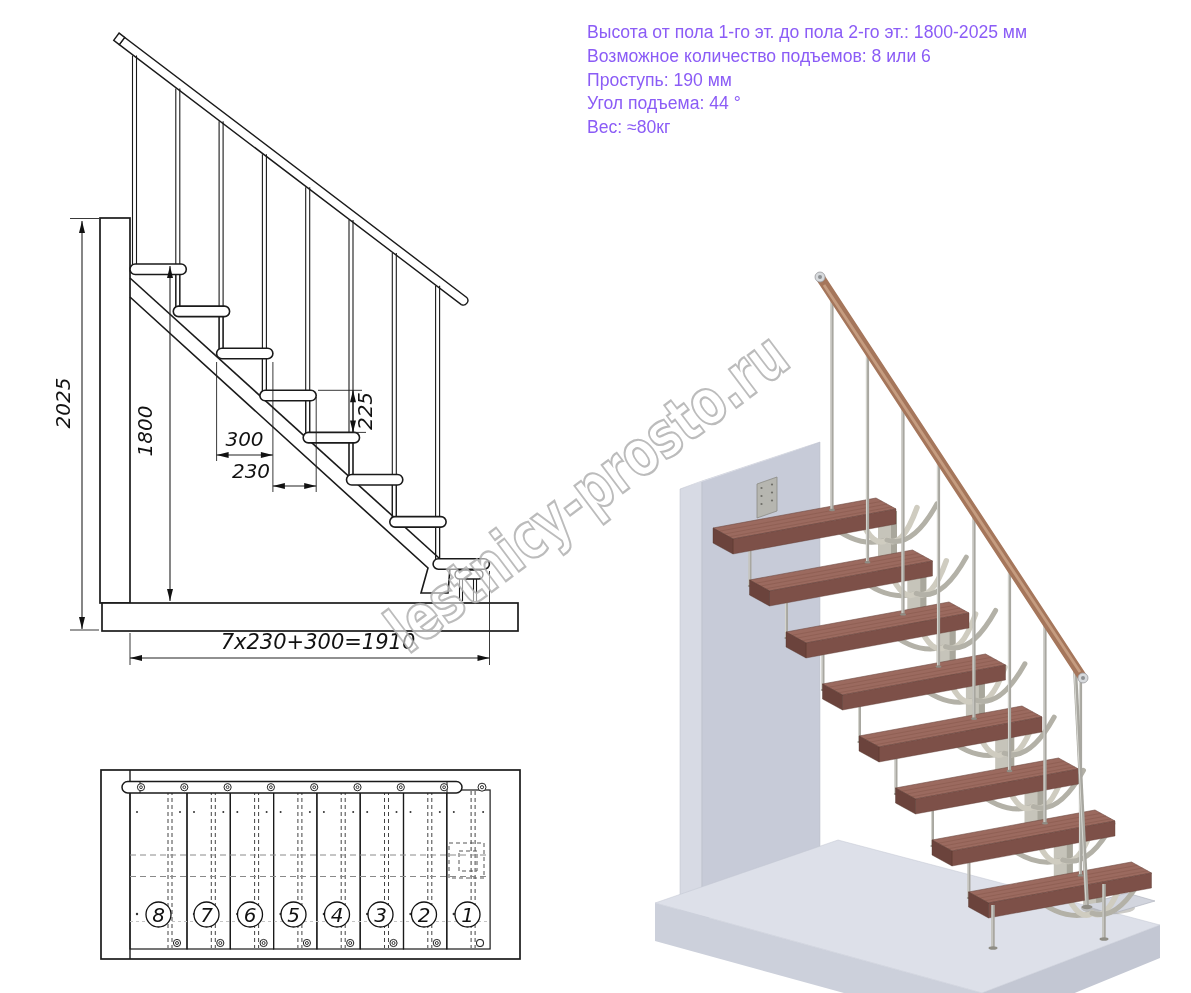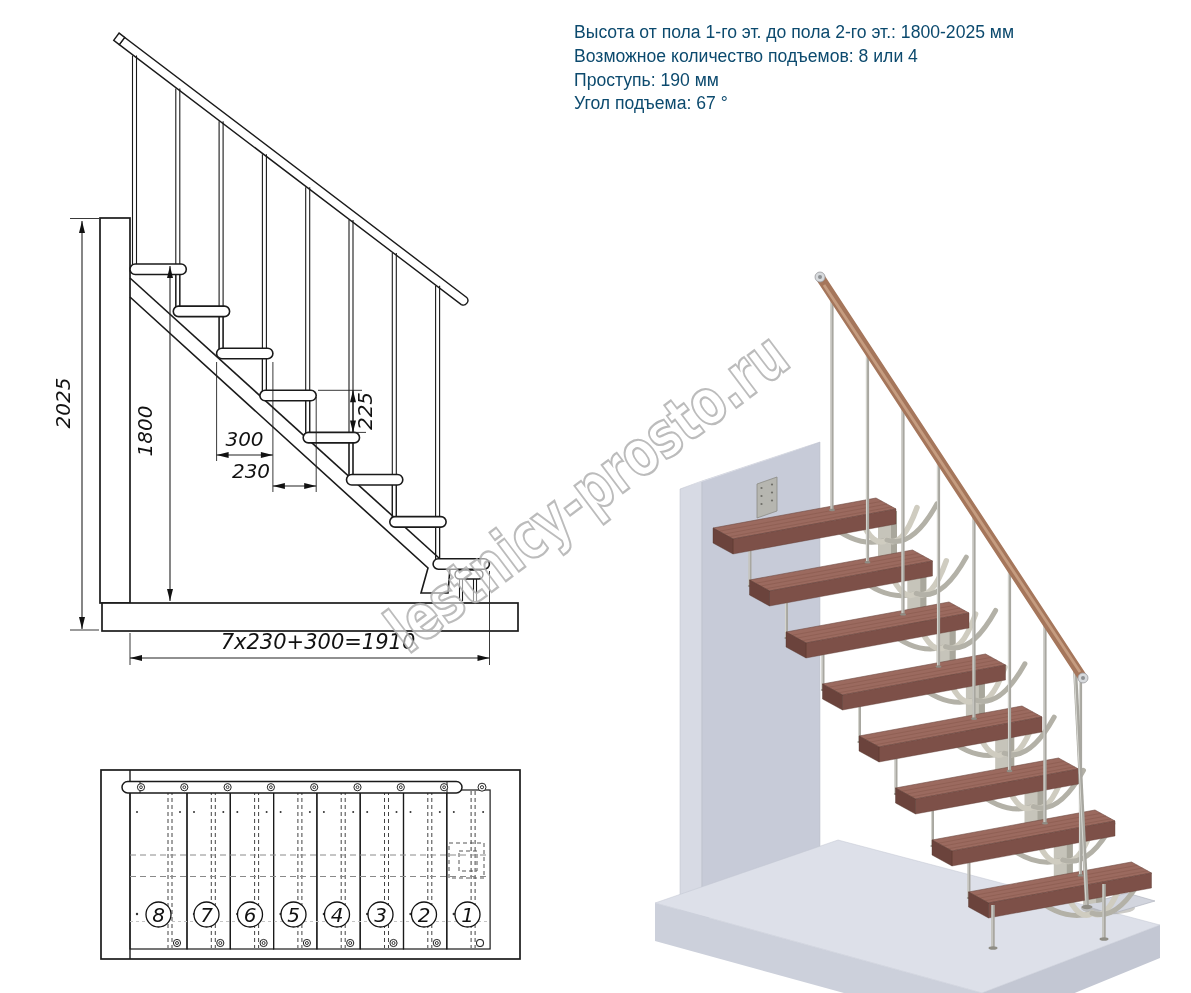--- a/index.html
+++ b/index.html
@@ -1,19 +1,19 @@
 <!DOCTYPE html>
 <html><head>
 <meta charset="utf-8">
 <style>
   html,body{margin:0;padding:0;background:#fff;}
   .canvas{position:relative;width:1191px;height:993px;background:#ffffff;overflow:hidden;
           font-family:"Liberation Sans",sans-serif;}
   .canvas svg{position:absolute;left:0;top:0;}
-  .specs{position:absolute;left:574px;top:21px;width:540px;color:#0c4a6e;
+  .specs{position:absolute;left:587px;top:21px;width:540px;color:#8b5cf6;
          font-size:17.6px;line-height:23.8px;font-family:"Liberation Sans",sans-serif;}
   .spec-line{white-space:nowrap;}
   .dim-text{font-family:"DejaVu Sans",sans-serif;font-style:italic;font-size:20px;fill:#111;}
   .dim-text-big{font-family:"DejaVu Sans",sans-serif;font-style:italic;font-size:21px;fill:#111;}
   .plan-num{font-family:"DejaVu Sans",sans-serif;font-style:italic;font-size:20px;fill:#111;
             text-anchor:middle;}
   .wm-text{font-family:"DejaVu Sans",sans-serif;font-weight:bold;}
 </style>
 </head>
 <body>
@@ -422,17 +422,18 @@
       </g>
     </g>
 
     <g>
       <text class="wm-text" transform="translate(408,655) rotate(-37)" font-size="64" textLength="482" lengthAdjust="spacingAndGlyphs" fill="#ffffff" fill-opacity="0.55" stroke-width="2.3" stroke-opacity="0.8" stroke="#ababab">lestnicy-prosto.ru</text>
     </g>
   </svg>
 
   <div class="specs">
     <div class="spec-line">Высота от пола 1-го эт. до пола 2-го эт.: 1800-2025 мм</div>
-    <div class="spec-line">Возможное количество подъемов: 8 или 4</div>
+    <div class="spec-line">Возможное количество подъемов: 8 или 6</div>
     <div class="spec-line">Проступь: 190 мм</div>
-    <div class="spec-line">Угол подъема: 67 °</div>
+    <div class="spec-line">Угол подъема: 44 °</div>
+    <div class="spec-line">Вес: ≈80кг</div>
   </div>
 </div>
 
 </body></html>

